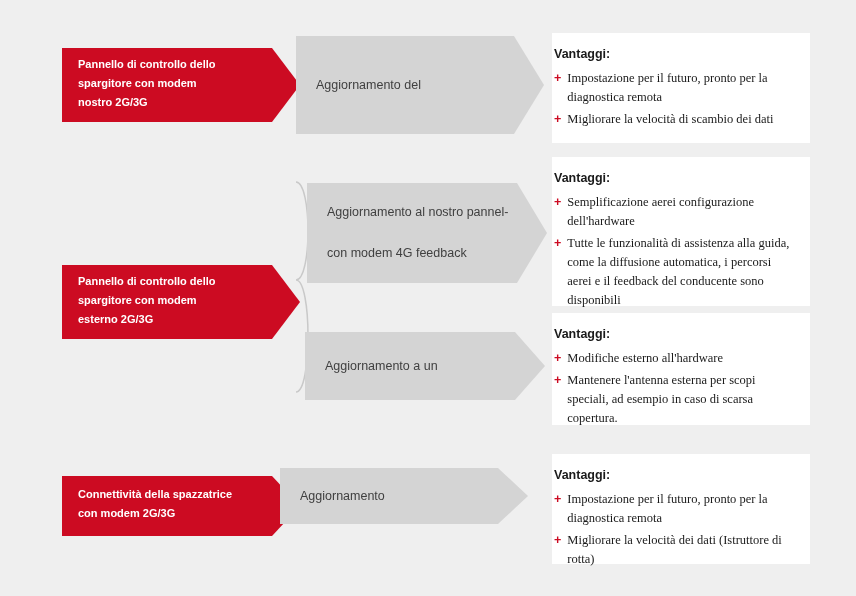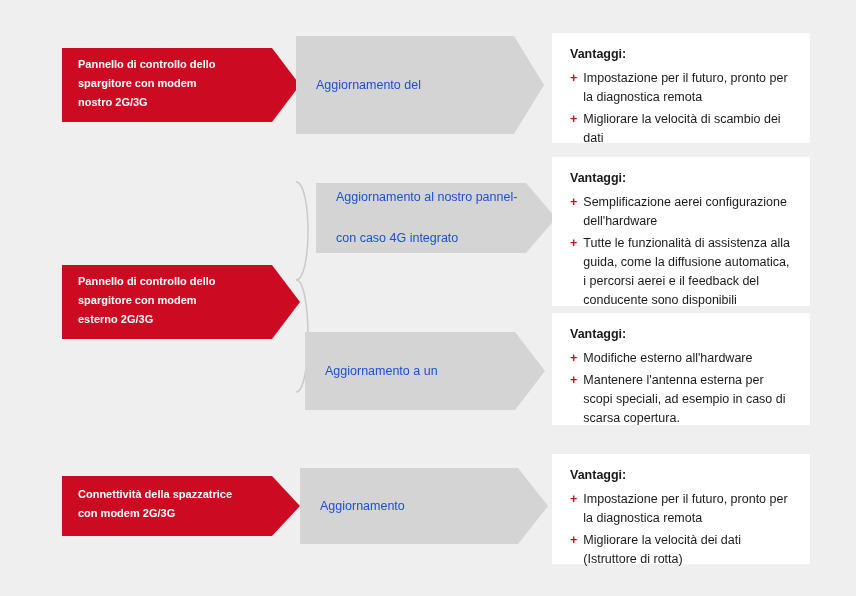--- a/index.html
+++ b/index.html
@@ -34,38 +34,38 @@
     flex-direction: column;
     justify-content: center;
     clip-path: polygon(0 0, calc(100% - 28px) 0, 100% 50%, calc(100% - 28px) 100%, 0 100%);
   }
   .red-block .line { white-space: nowrap; }
 
   
   .grey-block {
     position: absolute;
     background: #d4d4d4;
-    color: #1d4ed8;
+    color: #404040;
     font-size: 12.5px;
     line-height: 21px;
     box-sizing: border-box;
     padding: 12px 34px 12px 20px;
     display: flex;
     flex-direction: column;
     justify-content: center;
     clip-path: polygon(0 0, calc(100% - 30px) 0, 100% 50%, calc(100% - 30px) 100%, 0 100%);
   }
   .grey-block .line { white-space: nowrap; }
 
   
   .white-panel {
     position: absolute;
     background: #ffffff;
     box-sizing: border-box;
-    padding: 12px 18px 12px 18px;
+    padding: 12px 18px 12px 2px;
     color: #1a1a1a;
     font-size: 12.5px;
     line-height: 19px;
   }
   .white-panel .heading {
     font-weight: bold;
     margin-bottom: 5px;
   }
   .adv-item {
     display: flex;
@@ -74,20 +74,21 @@
   }
   .adv-plus {
     color: #cc0b22;
     font-weight: bold;
     margin-right: 6px;
     line-height: 19px;
     flex: 0 0 auto;
   }
   .adv-text {
     flex: 1 1 auto;
+    font-family: Liberation Serif, serif;
   }
 
   
   .connector {
     position: absolute;
     pointer-events: none;
   }
 </style>
 </head>
 <body>
@@ -120,59 +121,59 @@
     <div class="line">Pannello di controllo dello</div>
     <div class="line">spargitore con modem</div>
     <div class="line">esterno 2G/3G</div>
   </div>
 
   <svg class="connector" style="left:296px; top:180px; width:30px; height:214px;" viewBox="0 0 30 214">
     <path d="M0 0 H14 L28 14 V92 H14 L0 78 Z" fill="#d4d4d4" opacity="0"></path>
     <path d="M0 2 C16 2 16 100 0 100 C16 100 16 212 0 212" fill="none" stroke="#c9c9c9" stroke-width="1.5"></path>
   </svg>
 
-  <div class="grey-block" style="left:316px; top:183px; width:240px; height:70px;gap:20px;">
+  <div class="grey-block" style="left:307px; top:183px; width:240px; height:100px;gap:20px;">
     <div class="line">Aggiornamento al nostro pannel-</div>
-    <div class="line">con caso 4G integrato</div>
+    <div class="line">con modem 4G feedback</div>
   </div>
 
   <div class="white-panel" style="left:552px; top:157px; width:258px; height:149px;">
     <div class="heading">Vantaggi:</div>
     <div class="adv-item">
       <span class="adv-plus">+</span>
       <span class="adv-text">Semplificazione aerei configurazione dell'hardware</span>
     </div>
     <div class="adv-item">
       <span class="adv-plus">+</span>
       <span class="adv-text">Tutte le funzionalità di assistenza alla guida, come la diffusione automatica, i percorsi aerei e il feedback del conducente sono disponibili</span>
     </div>
   </div>
 
-  <div class="grey-block" style="left:305px; top:332px; width:240px; height:78px;">
+  <div class="grey-block" style="left:305px; top:332px; width:240px; height:68px;">
     <div class="line">Aggiornamento a un</div>
   </div>
 
   <div class="white-panel" style="left:552px; top:313px; width:258px; height:112px;">
     <div class="heading">Vantaggi:</div>
     <div class="adv-item">
       <span class="adv-plus">+</span>
       <span class="adv-text">Modifiche esterno all'hardware</span>
     </div>
     <div class="adv-item">
       <span class="adv-plus">+</span>
       <span class="adv-text">Mantenere l'antenna esterna per scopi speciali, ad esempio in caso di scarsa copertura.</span>
     </div>
   </div>
 
   <div class="red-block" style="left:62px; top:476px; width:238px; height:60px;justify-content:center;">
     <div class="line">Connettività della spazzatrice</div>
     <div class="line">con modem 2G/3G</div>
   </div>
 
-  <div class="grey-block" style="left:300px; top:468px; width:248px; height:76px;">
+  <div class="grey-block" style="left:280px; top:468px; width:248px; height:56px;">
     <div class="line">Aggiornamento</div>
   </div>
 
   <div class="white-panel" style="left:552px; top:454px; width:258px; height:110px;">
     <div class="heading">Vantaggi:</div>
     <div class="adv-item">
       <span class="adv-plus">+</span>
       <span class="adv-text">Impostazione per il futuro, pronto per la diagnostica remota</span>
     </div>
     <div class="adv-item">

